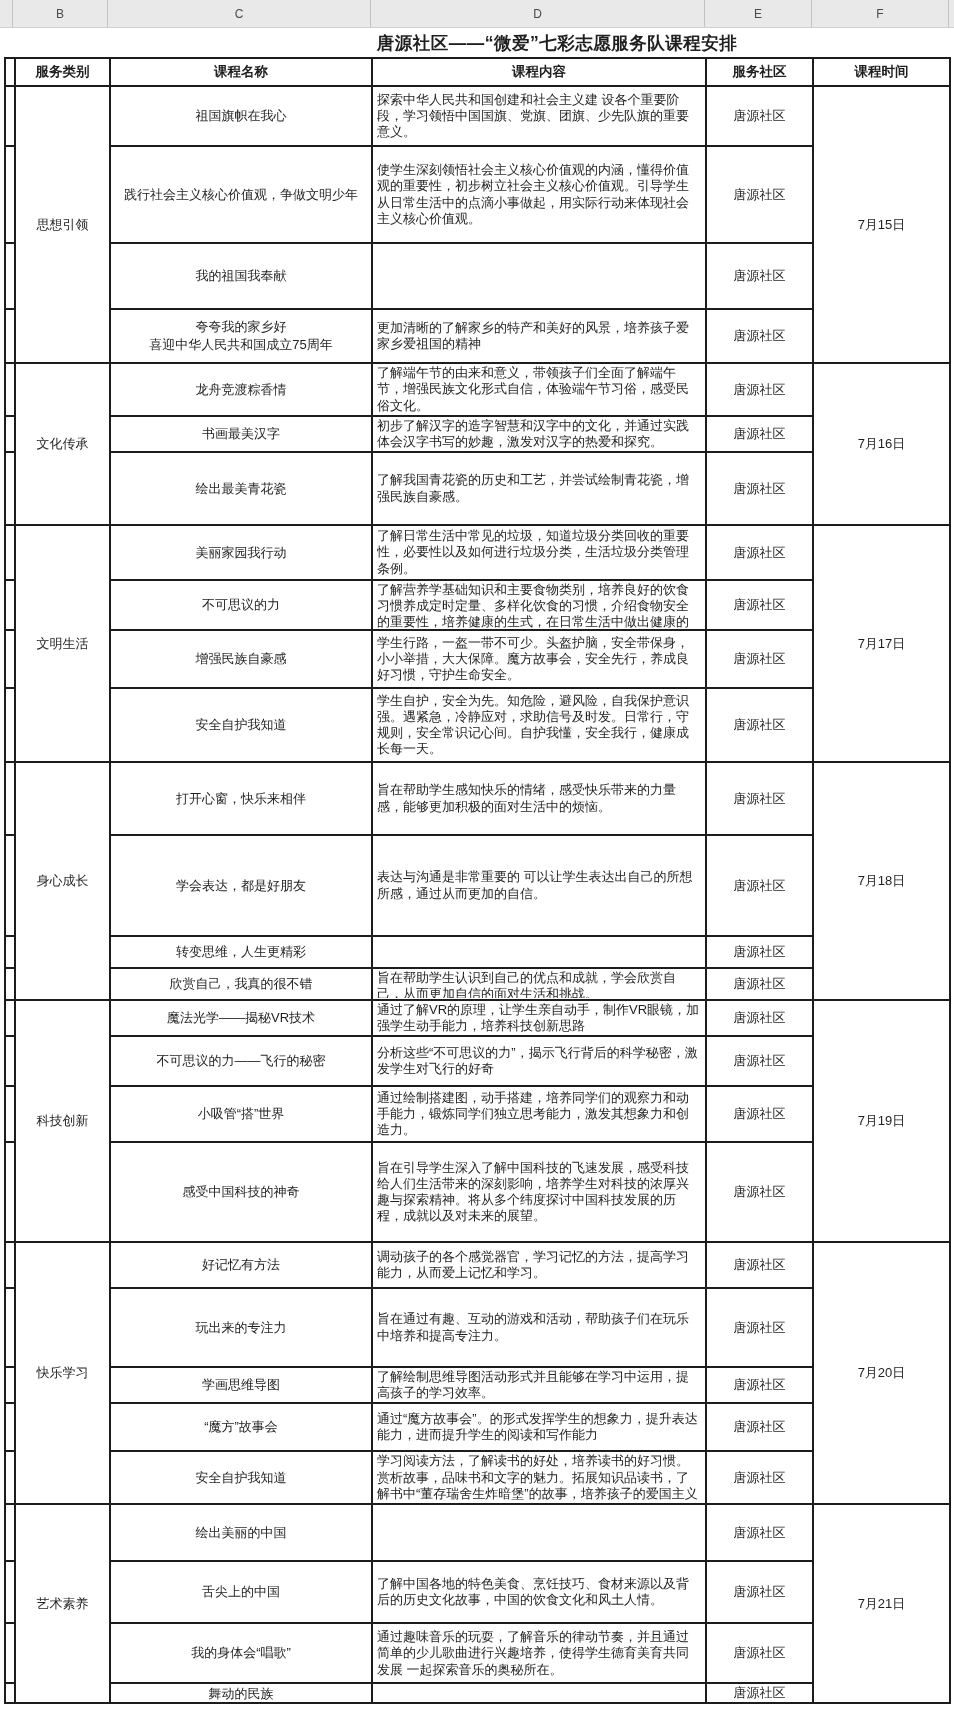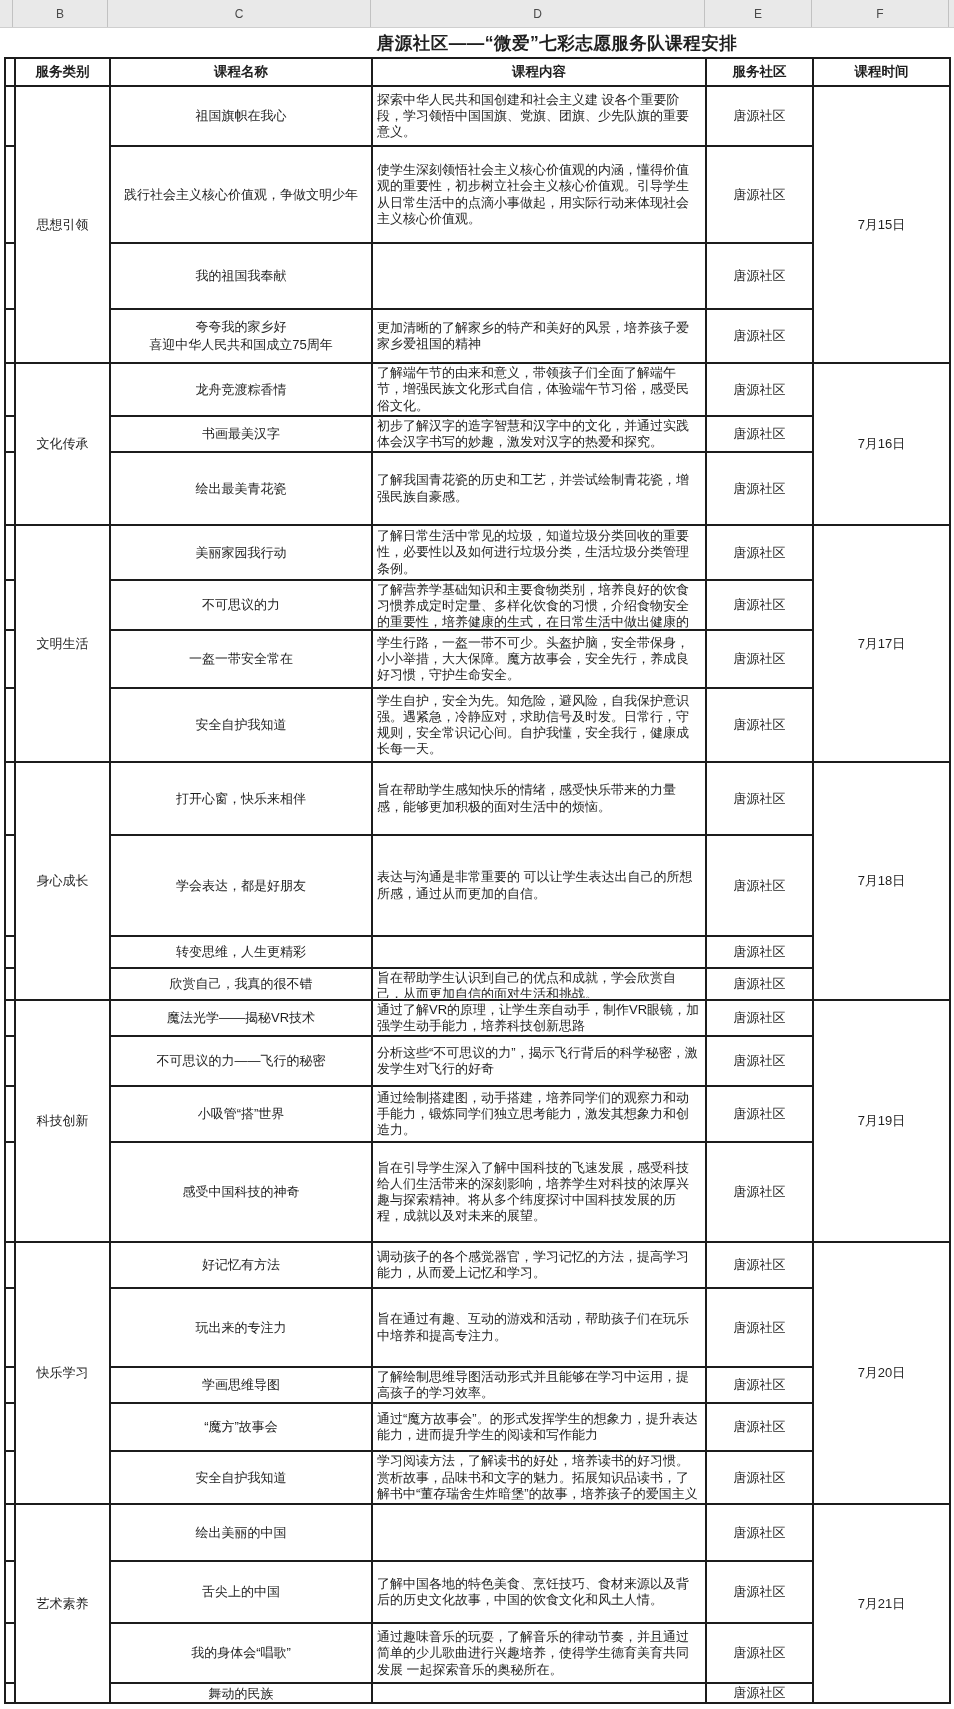--- a/index.html
+++ b/index.html
@@ -163,21 +163,21 @@
             <div class="clip" style="max-height:46px">不可思议的力</div>
           </td>
       <td class="tdContent">
             <div class="clip" style="max-height:46px">了解营养学基础知识和主要食物类别，培养良好的饮食习惯养成定时定量、多样化饮食的习惯，介绍食物安全的重要性，培养健康的生式，在日常生活中做出健康的饮食选择</div>
           </td>
       <td class="tdComm">唐源社区</td>
     </tr>
     <tr style="height:58px">
       <td class="tdA"></td>
       <td class="tdName">
-            <div class="clip" style="max-height:54px">一盔一带安全常在</div>
+            <div class="clip" style="max-height:54px">增强民族自豪感</div>
           </td>
       <td class="tdContent">
             <div class="clip" style="max-height:54px">学生行路，一盔一带不可少。头盔护脑，安全带保身，小小举措，大大保障。魔方故事会，安全先行，养成良好习惯，守护生命安全。</div>
           </td>
       <td class="tdComm">唐源社区</td>
     </tr>
     <tr style="height:74px">
       <td class="tdA"></td>
       <td class="tdName">
             <div class="clip" style="max-height:70px">安全自护我知道</div>

